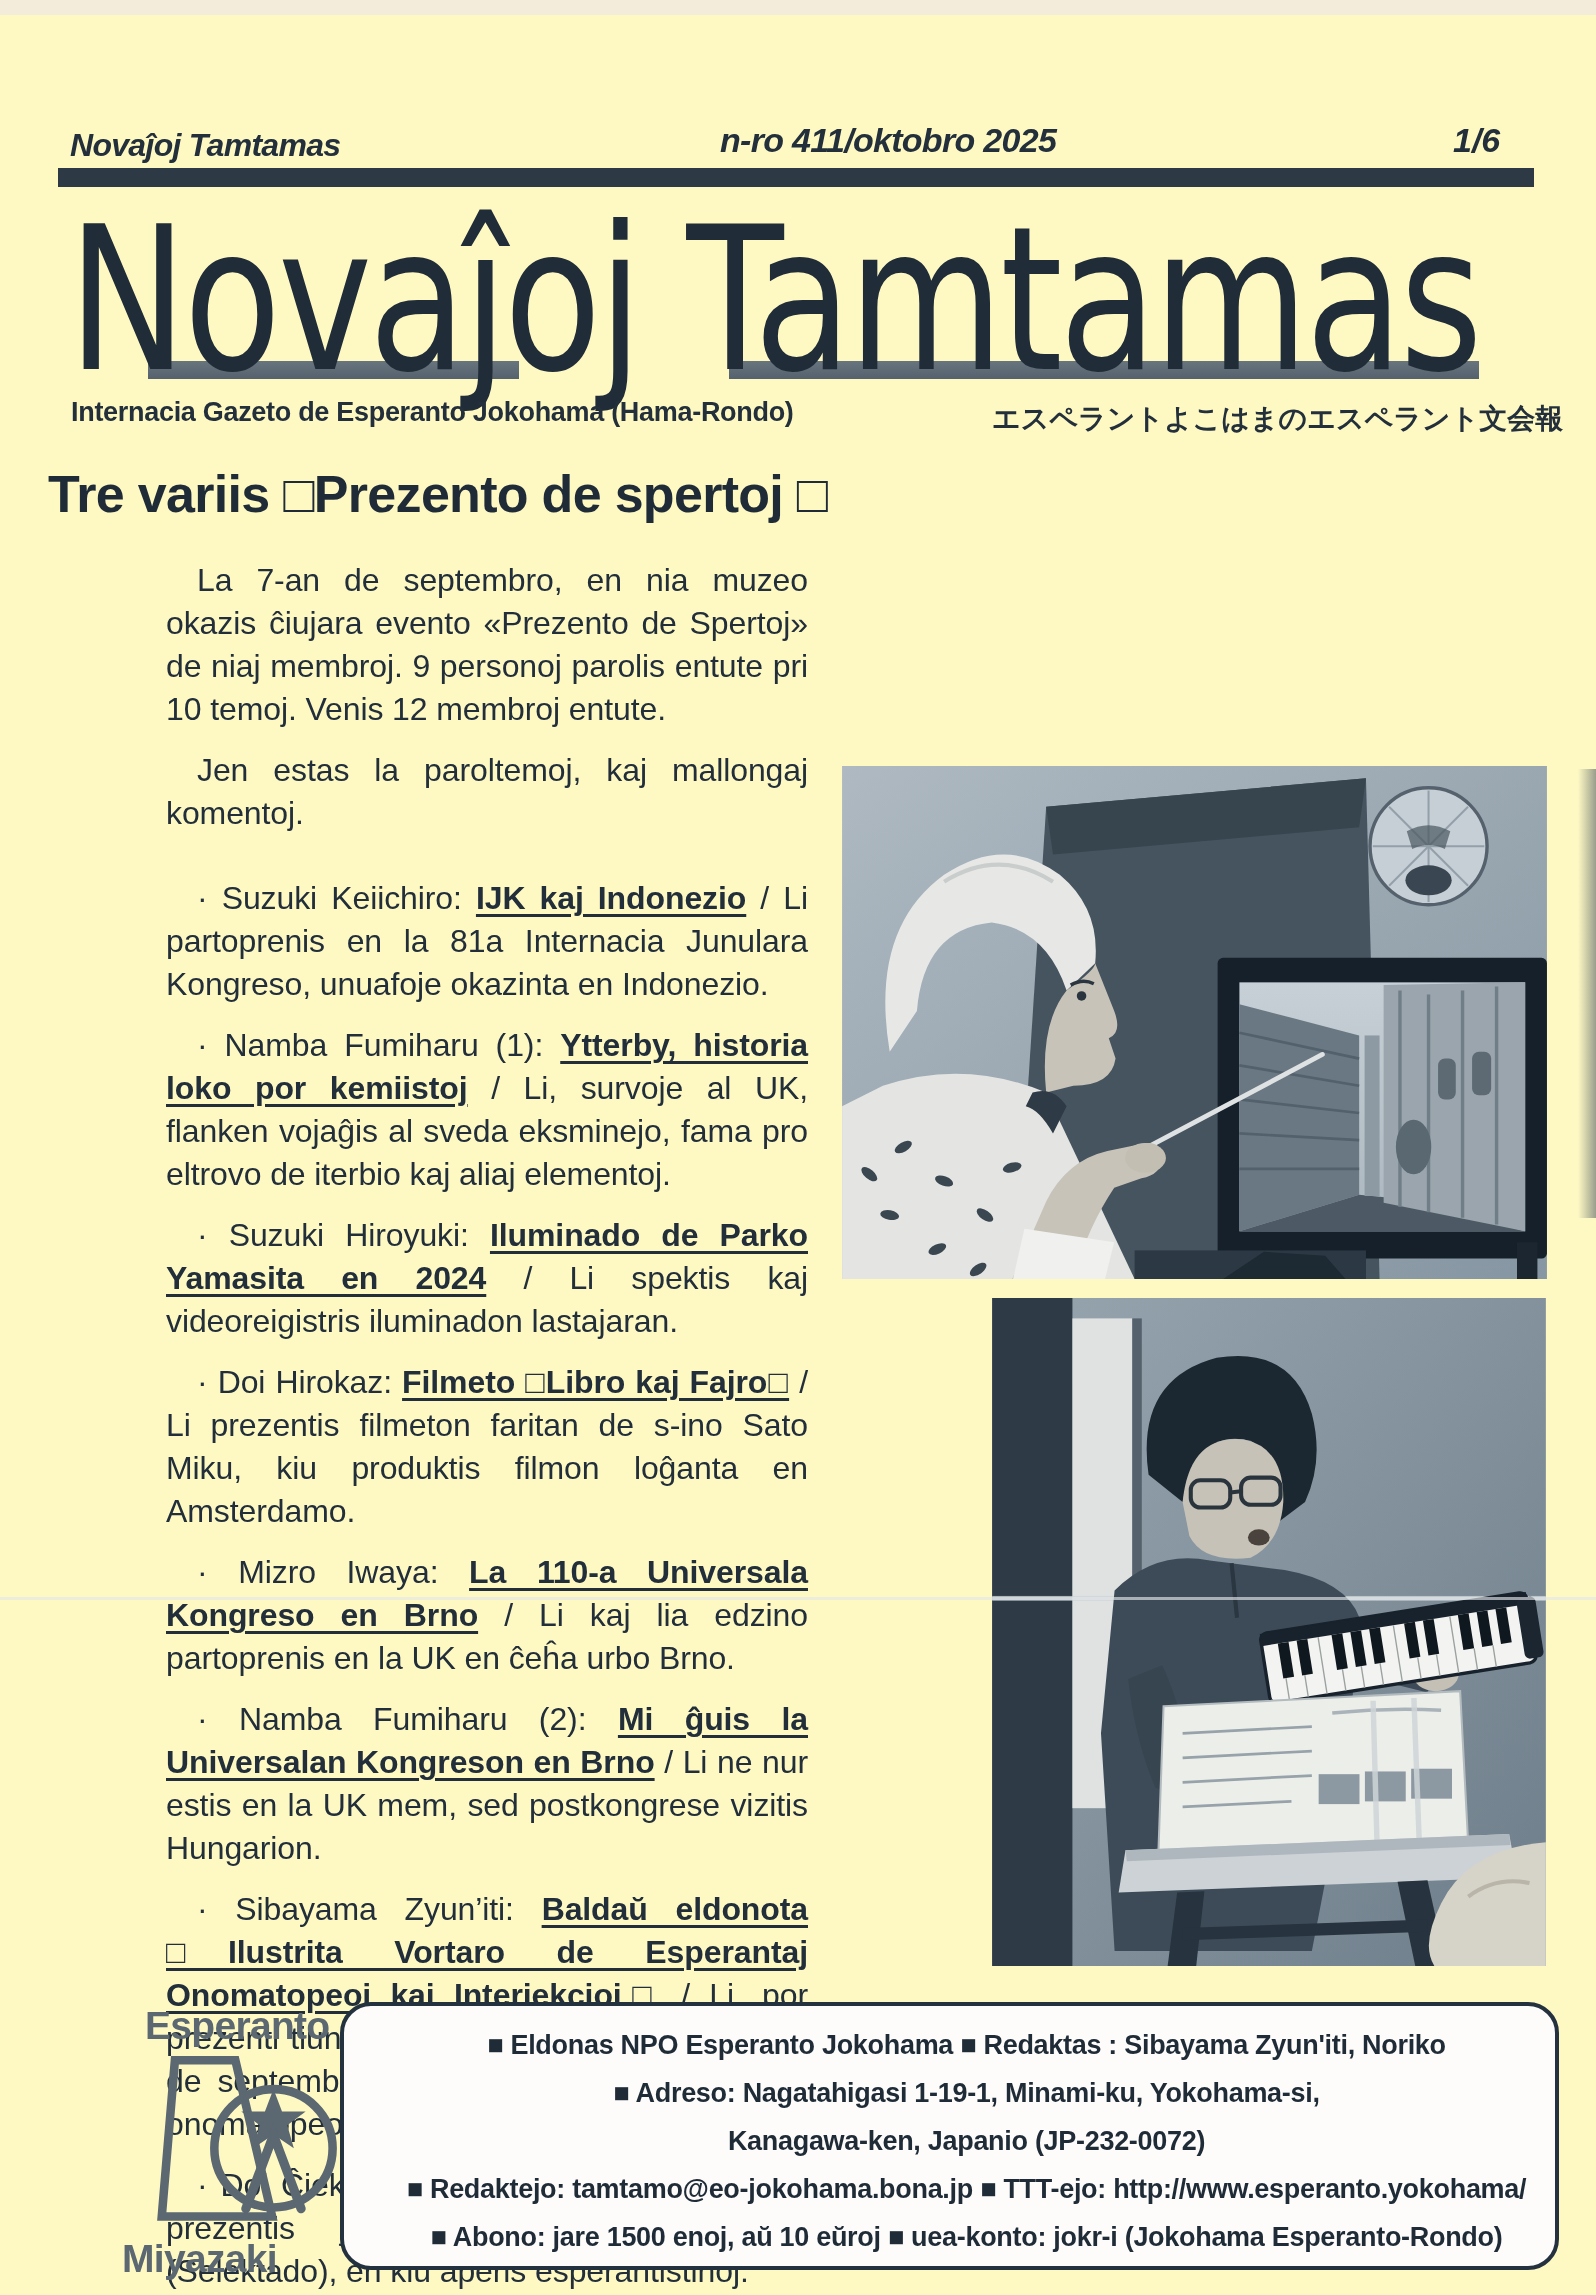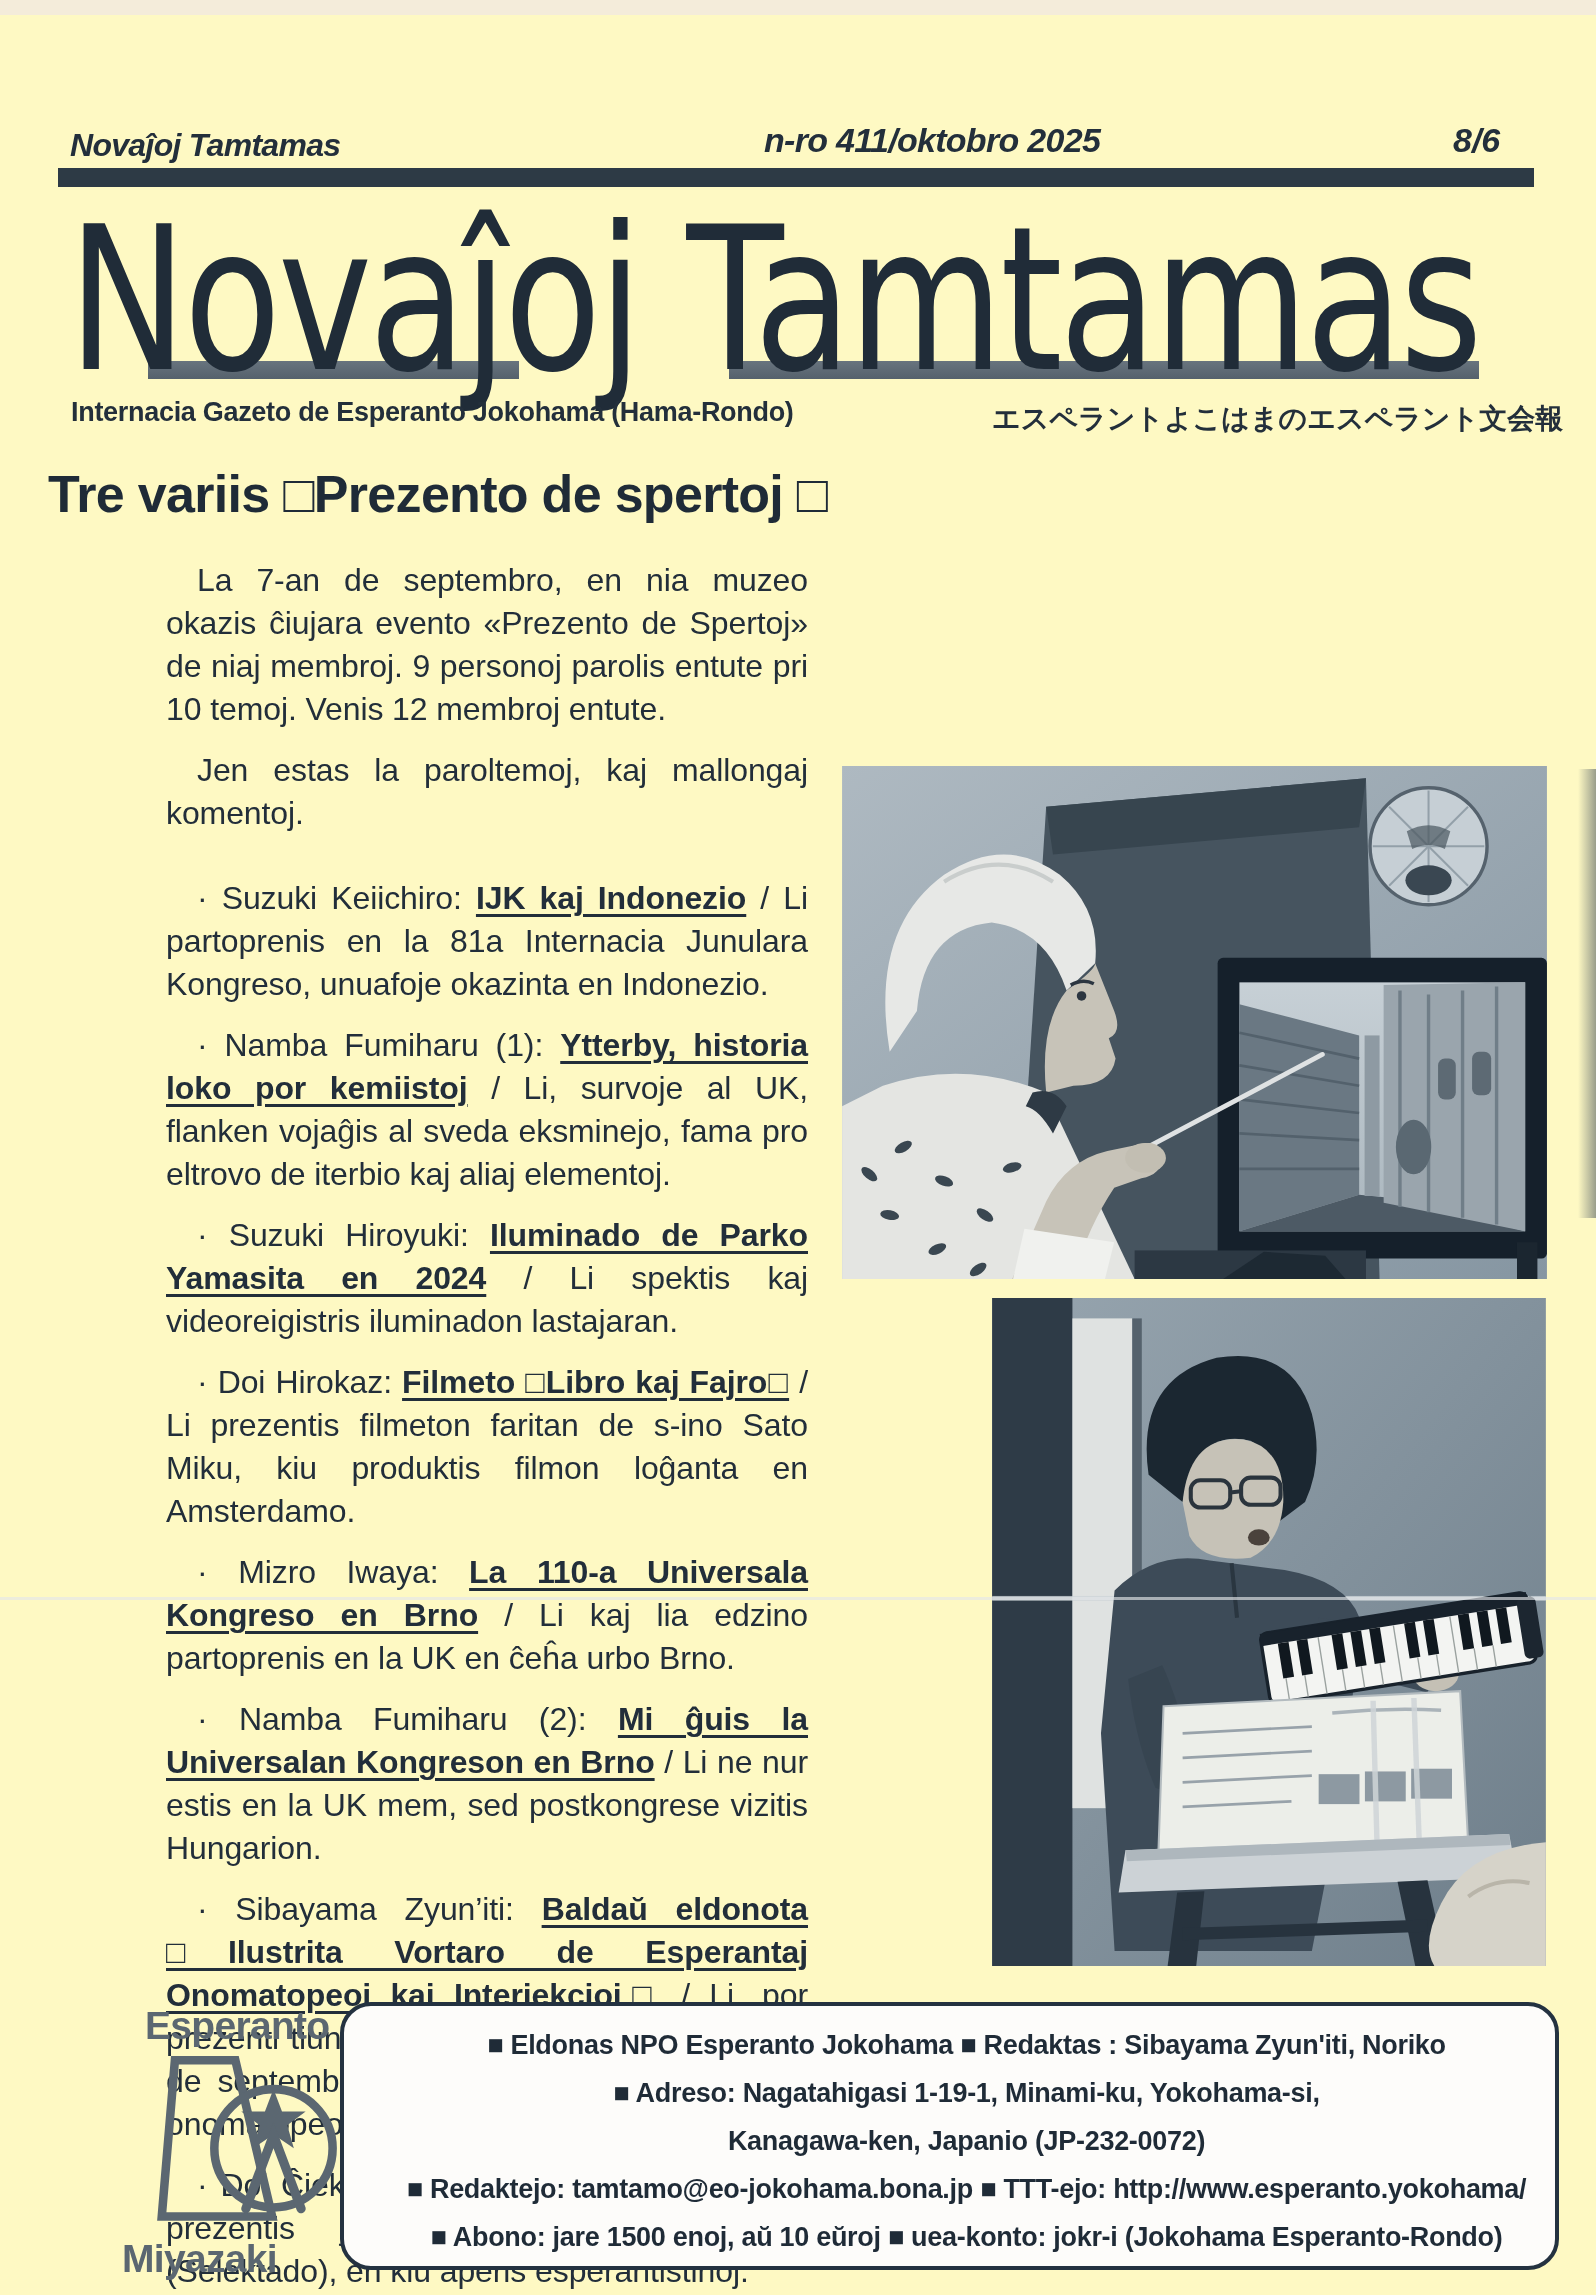--- a/index.html
+++ b/index.html
@@ -9,21 +9,21 @@
     font-family:"Liberation Sans",sans-serif; color:#232f3b;
   }
   .abs{position:absolute;}
   
   .cream-top{left:0;top:0;width:1596px;height:15px;background:#f4ecda;}
   .fold-line{left:0;top:1597px;width:1596px;height:3.4px;background:#e3e7e9;opacity:.65;}
   .edge-right{right:0;top:769px;width:17.7px;height:449px;
     background:linear-gradient(to right,rgba(70,82,94,0) 0%,rgba(70,82,94,.55) 100%);}
   
   .hdr-small{left:70px;top:127px;font-size:32px;font-weight:bold;font-style:italic;letter-spacing:-0.7px;}
-  .hdr-issue{left:720px;top:121px;font-size:34px;font-weight:bold;font-style:italic;letter-spacing:-0.7px;margin-left:44px;}
+  .hdr-issue{left:720px;top:121px;font-size:34px;font-weight:bold;font-style:italic;letter-spacing:-0.7px;}
   .hdr-page{left:1453px;top:121px;font-size:34px;font-weight:bold;font-style:italic;}
   .hdr-rule{left:58px;top:168px;width:1476px;height:19px;background:#2d3a45;}
   
   .masthead{
     left:68px;top:201px;font-family:"DejaVu Sans",sans-serif;
     font-size:199px;line-height:1;letter-spacing:-4.1px;white-space:nowrap;
     transform:scaleX(0.80);transform-origin:left top;color:#202c38;
   }
   .underbar{top:361px;height:18.4px;background:linear-gradient(to bottom,#68747e,#55616c);}
   .underbar.seg1{left:148px;width:371px;}
@@ -55,21 +55,21 @@
 </style>
 </head>
 <body>
 
 <div class="page">
 
   <div class="abs cream-top"></div>
 
   <div class="abs hdr-small">Novaĵoj Tamtamas</div>
   <div class="abs hdr-issue">n-ro 411/oktobro 2025</div>
-  <div class="abs hdr-page">8/6</div>
+  <div class="abs hdr-page">1/6</div>
   <div class="abs hdr-rule"></div>
 
   <div class="abs underbar seg1"></div>
   <div class="abs underbar seg2"></div>
   <div class="abs masthead">Novaĵoj Tamtamas</div>
   <div class="abs sub-eo">Internacia Gazeto de Esperanto Jokohama (Hama-Rondo)</div>
   <div class="abs sub-ja">エスペラントよこはまのエスペラント文会報</div>
 
   <div class="abs art-title">Tre variis □Prezento de spertoj □</div>
 

